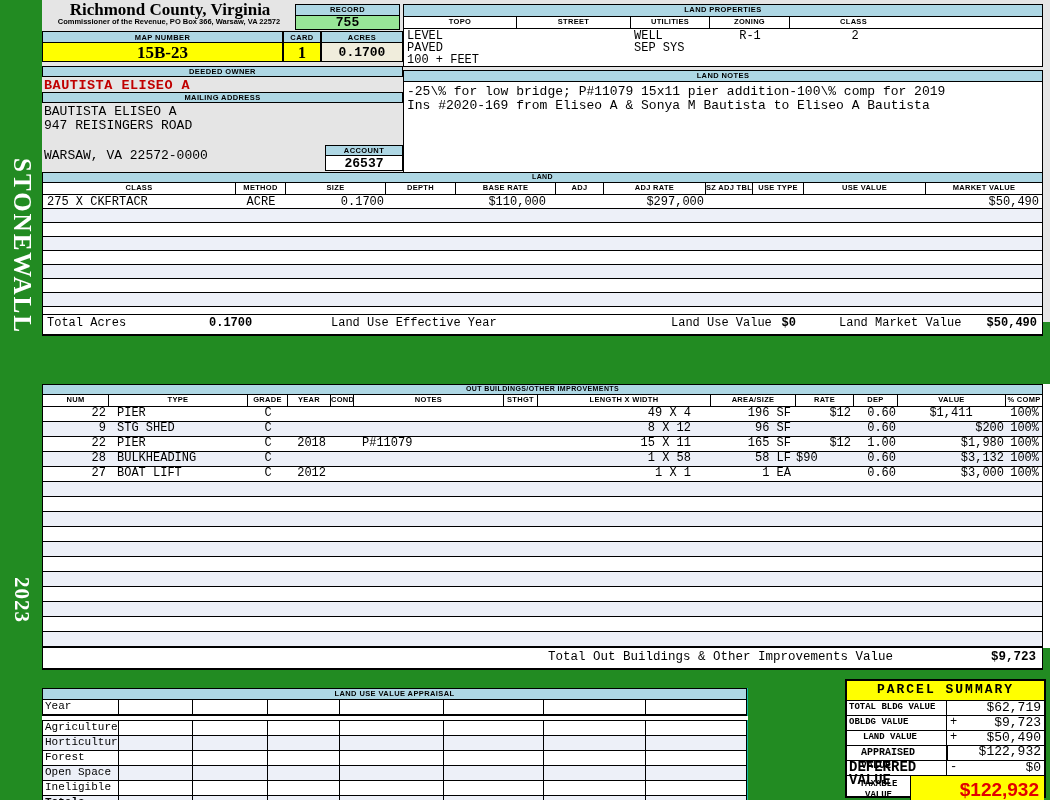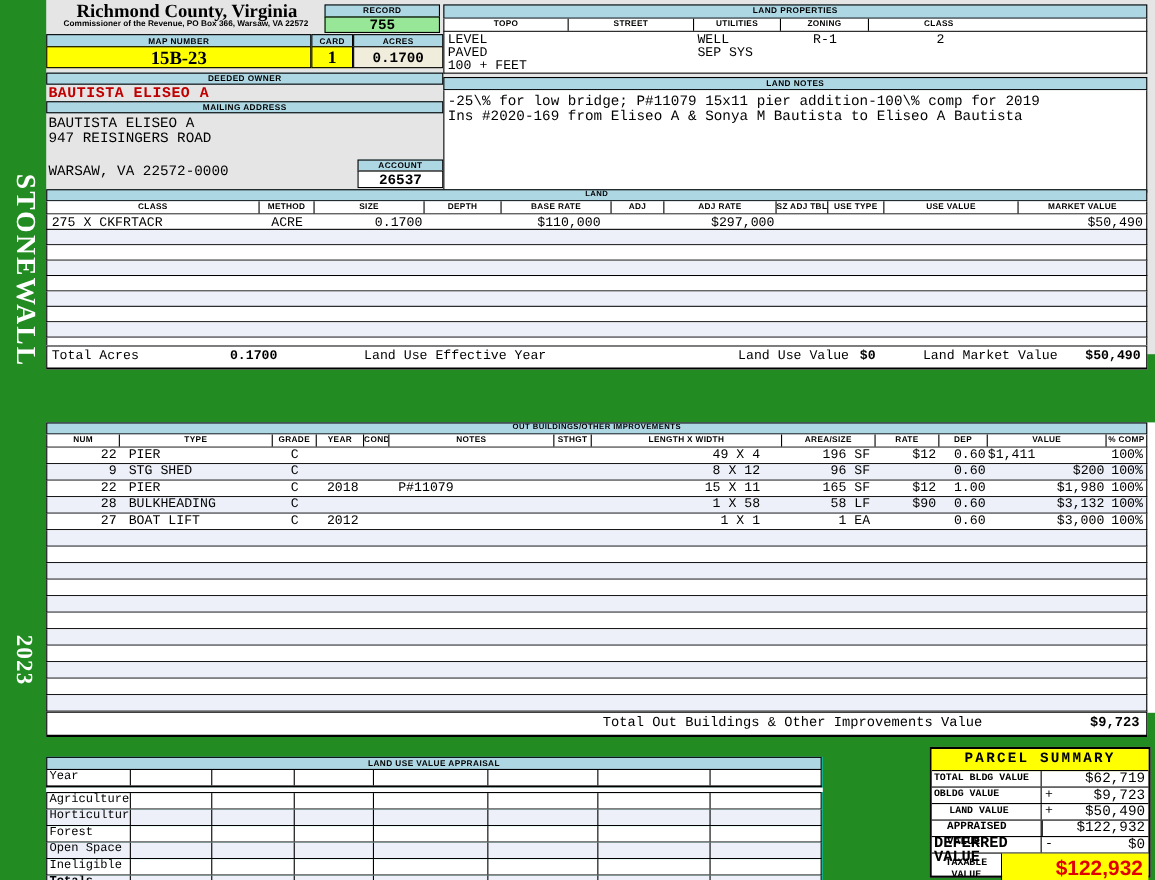--- a/index.html
+++ b/index.html
@@ -153,21 +153,21 @@
         <div class="dcell" style="width:139px;padding-left:8px">PIER</div>
         <div class="dcell" style="width:40px;text-align:center">C</div>
         <div class="dcell" style="width:43px;text-align:right;padding-right:5px"></div>
         <div class="dcell" style="width:23px"></div>
         <div class="dcell" style="width:150px;padding-left:8px"></div>
         <div class="dcell" style="width:34px"></div>
         <div class="dcell" style="width:173px;text-align:right;padding-right:20px">49 X 4</div>
         <div class="dcell" style="width:85px;text-align:right;padding-right:5px">196 SF</div>
         <div class="dcell" style="width:58px;text-align:right;padding-right:3px">$12</div>
         <div class="dcell" style="width:44px;text-align:right;padding-right:2px">0.60</div>
-        <div class="dcell" style="width:108px;text-align:left;padding-right:2px">$1,411</div>
+        <div class="dcell" style="width:108px;text-align:center;padding-right:2px">$1,411</div>
         <div class="dcell" style="flex:1;text-align:right;padding-right:3px">100%</div>
       </div>
       <div class="drow stripe" style="height:14px;line-height:13px">
         <div class="dcell" style="width:66px;text-align:right;padding-right:3px">9</div>
         <div class="dcell" style="width:139px;padding-left:8px">STG SHED</div>
         <div class="dcell" style="width:40px;text-align:center">C</div>
         <div class="dcell" style="width:43px;text-align:right;padding-right:5px"></div>
         <div class="dcell" style="width:23px"></div>
         <div class="dcell" style="width:150px;padding-left:8px"></div>
         <div class="dcell" style="width:34px"></div>
@@ -196,21 +196,21 @@
       <div class="drow stripe" style="height:14px;line-height:13px">
         <div class="dcell" style="width:66px;text-align:right;padding-right:3px">28</div>
         <div class="dcell" style="width:139px;padding-left:8px">BULKHEADING</div>
         <div class="dcell" style="width:40px;text-align:center">C</div>
         <div class="dcell" style="width:43px;text-align:right;padding-right:5px"></div>
         <div class="dcell" style="width:23px"></div>
         <div class="dcell" style="width:150px;padding-left:8px"></div>
         <div class="dcell" style="width:34px"></div>
         <div class="dcell" style="width:173px;text-align:right;padding-right:20px">1 X 58</div>
         <div class="dcell" style="width:85px;text-align:right;padding-right:5px">58 LF</div>
-        <div class="dcell" style="width:58px;text-align:right;padding-right:3px">$90</div>
+        <div class="dcell" style="width:58px;padding-right:3px">$90</div>
         <div class="dcell" style="width:44px;text-align:right;padding-right:2px">0.60</div>
         <div class="dcell" style="width:108px;text-align:right;padding-right:2px">$3,132</div>
         <div class="dcell" style="flex:1;text-align:right;padding-right:3px">100%</div>
       </div>
       <div class="drow" style="height:14px;line-height:13px;background:#fff">
         <div class="dcell" style="width:66px;text-align:right;padding-right:3px">27</div>
         <div class="dcell" style="width:139px;padding-left:8px">BOAT LIFT</div>
         <div class="dcell" style="width:40px;text-align:center">C</div>
         <div class="dcell" style="width:43px;text-align:right;padding-right:5px">2012</div>
         <div class="dcell" style="width:23px"></div>

